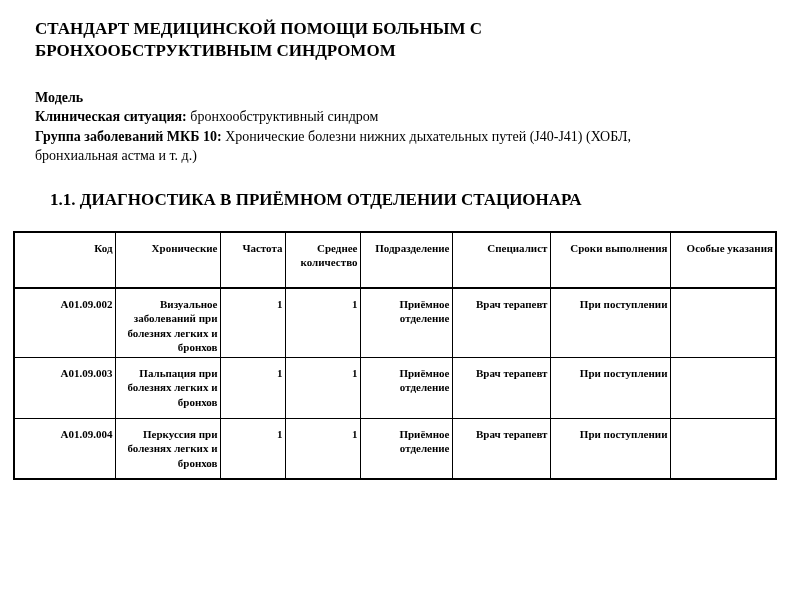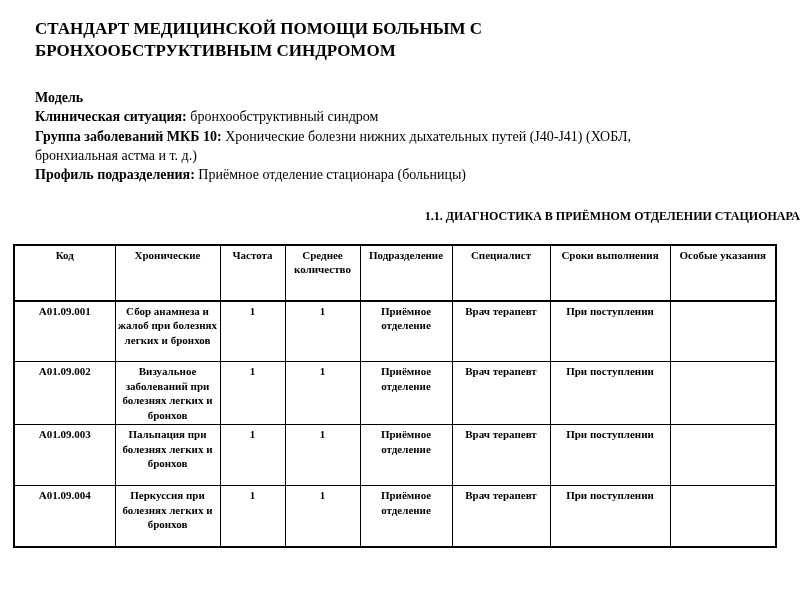--- a/index.html
+++ b/index.html
@@ -26,38 +26,37 @@
     width: 668px;
     font-size: 14px;
     line-height: 1.38;
   }
   .meta-line { margin: 0; }
   .meta-label { font-weight: 700; }
   .meta-value { font-weight: 400; }
 
   .section {
     margin: 25px 0 0 50px;
-    font-size: 12px;
+    font-size: 17px;
     font-weight: 700;
     line-height: 1.2;
-    text-align: right;
   }
 
   table.standard-table {
     border-collapse: collapse;
     table-layout: fixed;
     width: 762px;
     margin: 20px 0 0 13px;
     border: 2px solid #000000;
   }
   .standard-table th, .standard-table td {
     border: 1px solid #000000;
     vertical-align: top;
-    text-align: center;
-    padding: 2px 2px 2px 2px;
+    text-align: right;
+    padding: 8px 2px 2px 2px;
     font-size: 11px;
     font-weight: 700;
     line-height: 1.32;
     word-wrap: break-word;
     overflow: hidden;
   }
   .standard-table thead tr { height: 56px; }
   .standard-table thead tr th { border-bottom: 2px solid #000000; }
   .standard-table tbody tr { height: 61px; }
 </style>
@@ -65,21 +64,20 @@
 <body>
 
 <div class="page">
 
   <h1 class="title">СТАНДАРТ МЕДИЦИНСКОЙ ПОМОЩИ БОЛЬНЫМ С БРОНХООБСТРУКТИВНЫМ СИНДРОМОМ</h1>
 
   <div class="meta">
     <p class="meta-line"><span class="meta-label">Модель</span> <span class="meta-value"></span></p>
     <p class="meta-line"><span class="meta-label">Клиническая ситуация:</span> <span class="meta-value">бронхообструктивный синдром</span></p>
     <p class="meta-line"><span class="meta-label">Группа заболеваний МКБ 10:</span> <span class="meta-value">Хронические болезни нижних дыхательных путей (J40-J41) (ХОБЛ, бронхиальная астма и т. д.)</span></p>
-    <p class="meta-line"><span class="meta-label">Профиль подразделения:</span> <span class="meta-value">Приёмное отделение стационара (больницы)</span></p>
   </div>
 
   <h2 class="section">1.1. ДИАГНОСТИКА В ПРИЁМНОМ ОТДЕЛЕНИИ СТАЦИОНАРА</h2>
 
   <table class="standard-table">
     <colgroup>
       <col style="width:101px">
       <col style="width:105px">
       <col style="width:65px">
       <col style="width:75px">
@@ -94,30 +92,20 @@
           <th>Хронические</th>
           <th>Частота</th>
           <th>Среднее количество</th>
           <th>Подразделение</th>
           <th>Специалист</th>
           <th>Сроки выполнения</th>
           <th>Особые указания</th>
         </tr>
       </thead>
       <tbody>
-        <tr>
-          <td>А01.09.001</td>
-          <td>Сбор анамнеза и жалоб при болезнях легких и бронхов</td>
-          <td>1</td>
-          <td>1</td>
-          <td>Приёмное отделение</td>
-          <td>Врач терапевт</td>
-          <td>При поступлении</td>
-          <td></td>
-        </tr>
         <tr>
           <td>А01.09.002</td>
           <td>Визуальное заболеваний при болезнях легких и бронхов</td>
           <td>1</td>
           <td>1</td>
           <td>Приёмное отделение</td>
           <td>Врач терапевт</td>
           <td>При поступлении</td>
           <td></td>
         </tr>

